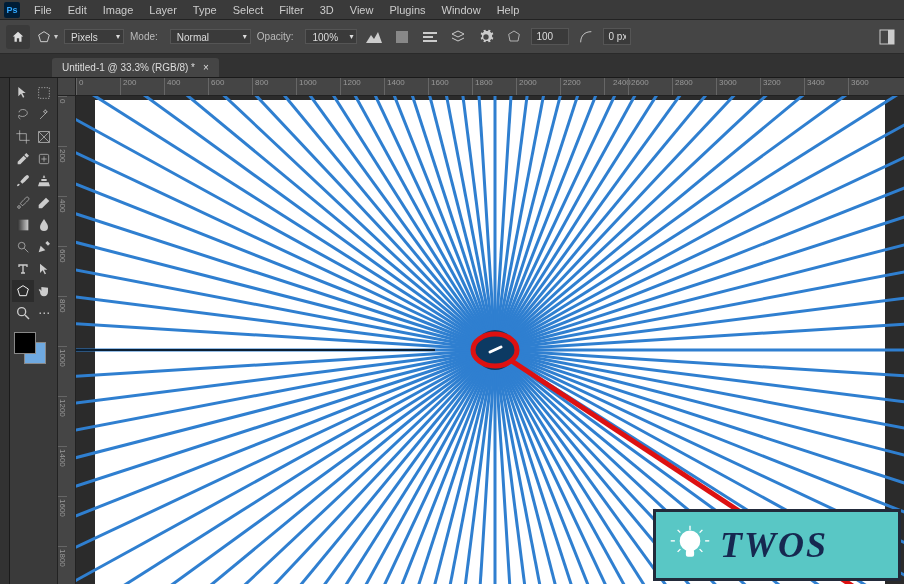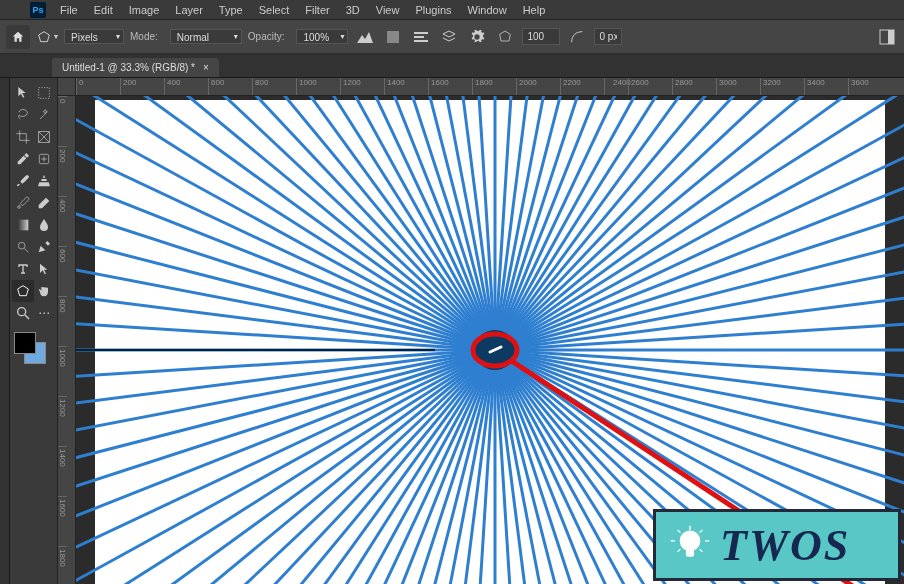--- a/index.html
+++ b/index.html
@@ -1,20 +1,20 @@
 <!DOCTYPE html>
 <html><head>
 <meta charset="utf-8">
 <style>
 * { box-sizing: border-box; margin: 0; padding: 0; font-family: -apple-system, 'Segoe UI', Arial, sans-serif; }
 body { background: #1a1a1a; color: #ccc; font-size: 11px; overflow: hidden; width: 904px; height: 584px; position: relative; }
 
 
 .menubar { height: 20px; background: #3a3a3a; display: flex; align-items: center; padding-left: 4px; border-bottom: 1px solid #222; }
-.ps-logo { width: 16px; height: 16px; background: #001d36; color: #31a8ff; font-weight: bold; font-size: 9px; display: flex; align-items: center; justify-content: center; border-radius: 2px; margin-right: 6px; margin-left: 26px; }
+.ps-logo { width: 16px; height: 16px; background: #001d36; color: #31a8ff; font-weight: bold; font-size: 9px; display: flex; align-items: center; justify-content: center; border-radius: 2px; margin-right: 6px; }
 .menu-item { padding: 2px 8px; cursor: default; }
 
 
 .optionsbar { height: 34px; background: #454545; display: flex; align-items: center; padding: 0 6px; gap: 6px; border-bottom: 1px solid #2a2a2a; }
 .home-btn { width: 24px; height: 24px; display:flex; align-items:center; justify-content:center; background:#3a3a3a; border-radius:3px;}
 .opt-group { display: flex; align-items: center; gap: 12px; }
 .opt-label { color: #bbb; font-size: 10px; }
 .opt-dd { background: #3a3a3a; border: 1px solid #555; padding: 2px 16px 0 6px; font-size: 10px; color: #ddd; position: relative; }
 .opt-dd::after { content: '▾'; position: absolute; right: 3px; font-size: 8px; }
 .opt-input { background: #3a3a3a; border: 1px solid #555; padding: 2px 4px; width: 38px; font-size: 10px; color: #ddd; text-align: left; }
@@ -46,21 +46,21 @@
 .ruler-h > div { border-left:1px solid #666; padding-left:2px; height:100%; }
 .ruler-v { position:absolute; top:18px; left:0; bottom:0; width:18px; background:#454545; border-right:1px solid #222; font-size:8px; color:#999; z-index:4;}
 .ruler-v > div { border-top:1px solid #666; padding-top:2px; writing-mode:vertical-rl; }
 .canvas-viewport { position:absolute; top:18px; left:18px; right:0; bottom:0; background:#2b2b2b; display:flex; align-items:flex-start; justify-content:center; overflow:hidden;}
 .doc-canvas { position:relative; width:790px; height:560px; background:#fff; margin-top:4px; overflow:visible; }
 .radial-svg { position:absolute; top:-30px; left:-60px; width:920px; height:620px; }
 
 
 .watermark { position:absolute; right:3px; bottom:3px; width:248px; height:72px; background:#59c7c5; border:3px solid #222a3a; display:flex; align-items:center; padding:0 12px; gap:8px;}
 .watermark .bulb { color:#fff; }
-.watermark .brand { color:#162850; font-size:44px; font-weight:600; font-style:italic; letter-spacing:2px; font-family: Georgia, serif;}
+.watermark .brand { color:#162850; font-size:36px; font-weight:600; font-style:italic; letter-spacing:2px; font-family: Georgia, serif;}
 </style>
 </head>
 <body>
 
 <div class="menubar">
   <div class="ps-logo">Ps</div>
   <div class="menu-item">File</div>
   <div class="menu-item">Edit</div>
   <div class="menu-item">Image</div>
   <div class="menu-item">Layer</div>
@@ -82,21 +82,21 @@
   </div>
   <div class="opt-icon">
     <svg width="16" height="16" viewBox="0 0 24 24" fill="none" stroke="#ccc" stroke-width="1.5">
         <polygon points="12,4 20,9 17,19 7,19 4,9"></polygon>
       </svg>
     <span style="font-size:8px;margin-left:2px;">▾</span>
   </div>
   <div class="opt-dd" style="width:60px;">Pixels</div>
   <div class="opt-group">
     <span class="opt-label">Mode:</span>
-    <div class="opt-dd" style="width:72px;">Normal</div>
+    <div class="opt-dd" style="width:81px;">Normal</div>
   </div>
   <div class="opt-group">
     <span class="opt-label">Opacity:</span>
     <div class="opt-dd" style="width:52px;">100%</div>
   </div>
   <div class="opt-icon">
       <svg width="18" height="14" viewBox="0 0 18 14">
         <path d="M1 13 L6 5 L9 9 L13 2 L17 13 Z" fill="#ccc"></path>
       </svg>
     </div>

